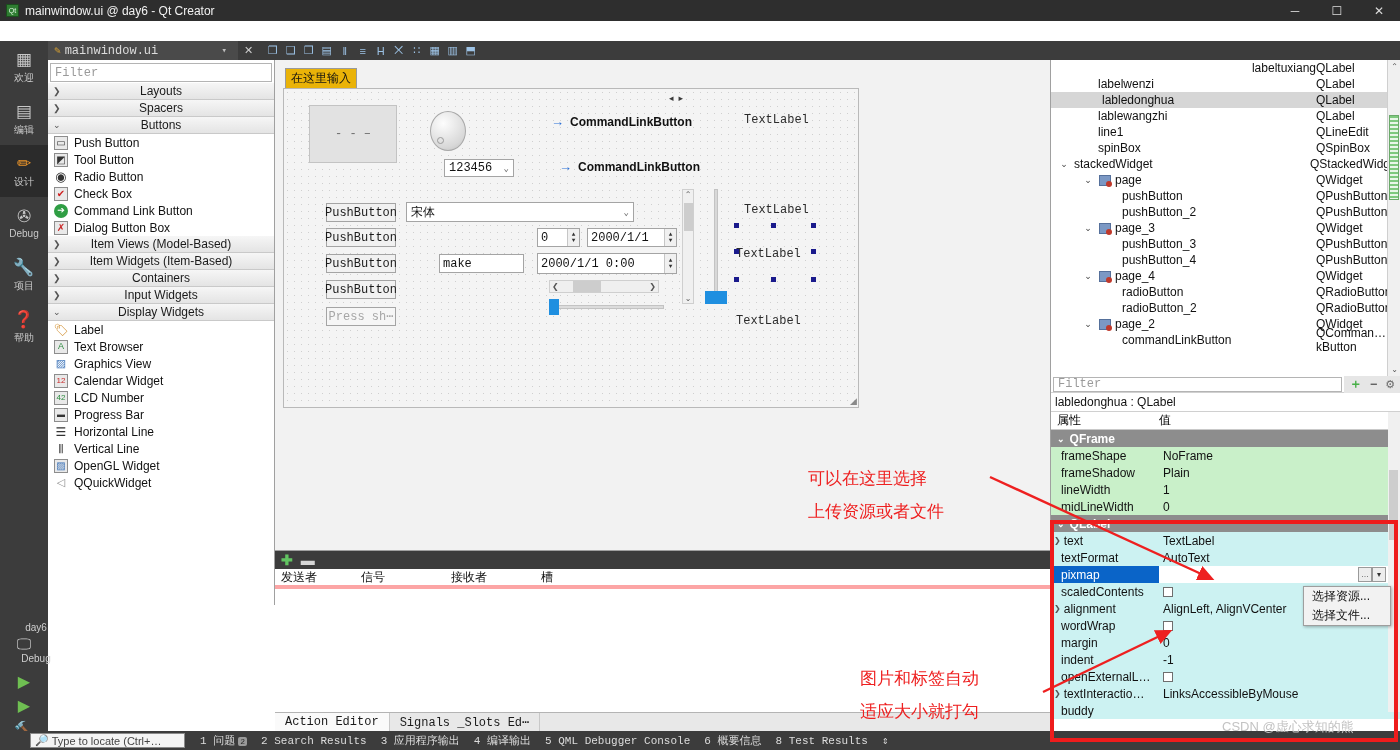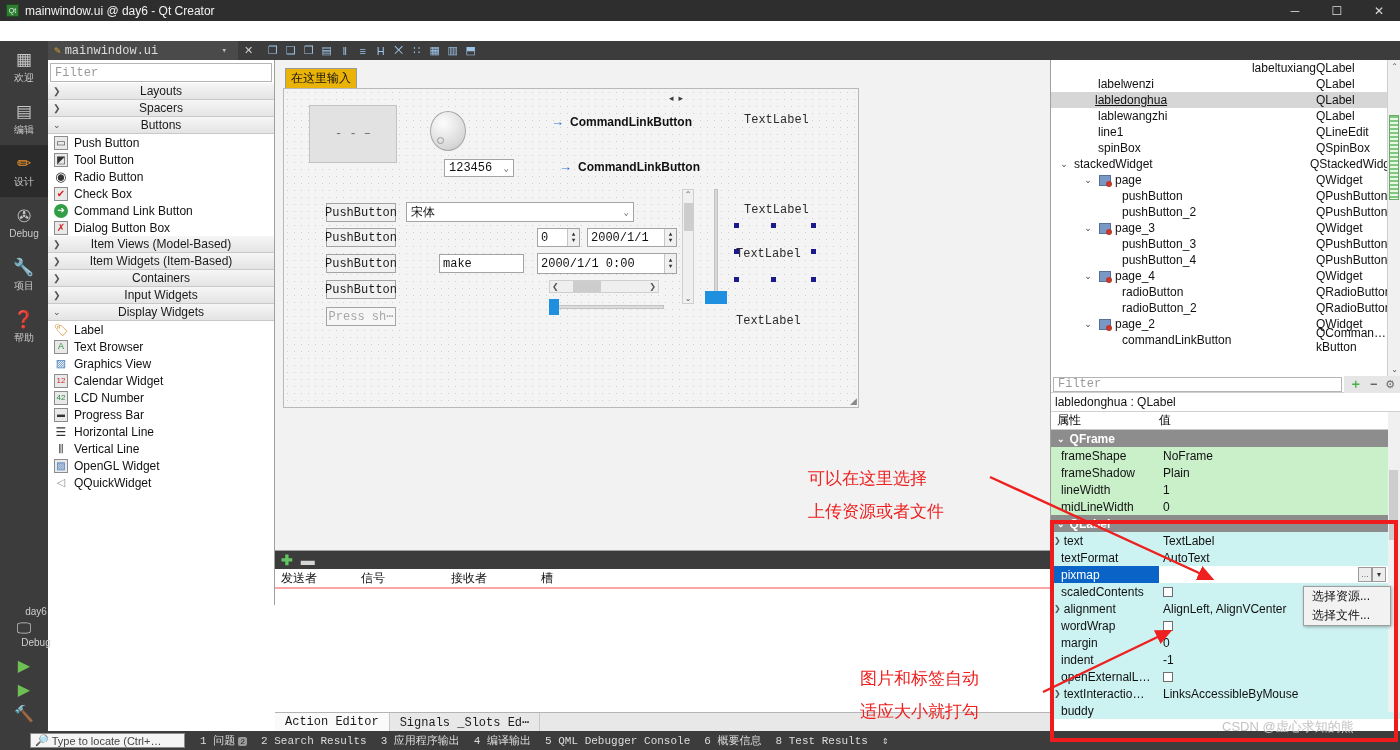--- a/index.html
+++ b/index.html
@@ -38,21 +38,21 @@
     position:absolute; left:0; top:41px; width:48px; height:709px; background:#3c3c3c;
   }
   .railitem{
     width:48px; height:52px; display:flex; flex-direction:column;
     align-items:center; justify-content:center; color:#c8c8c8; font-size:10px;
   }
   .railitem.active{ background:#2b2b2b; }
   .railitem .rglyph{ font-size:17px; line-height:20px; color:#c6c6c6; margin-bottom:1px;}
   .railitem.active .rglyph{ color:#e8932a; }
   .railitem .rlabel{ font-size:10px; }
-  .railbottom{ position:absolute; left:0; bottom:16px; width:72px; padding-bottom:6px;}
+  .railbottom{ position:absolute; left:0; bottom:0; width:72px; padding-bottom:6px;}
   .kitname{ color:#cfcfcf; font-size:10px; text-align:center; margin-bottom:2px;}
   .kiticon{ width:48px; text-align:center; color:#c8c8c8; font-size:15px;}
   .kitlabel{ color:#cfcfcf; font-size:10px; text-align:center; margin-bottom:8px;}
   .runbtn{ width:48px; text-align:center; font-size:16px; margin:5px 0; color:#6fbf52;}
   .runbtn.wrench{ color:#c87b33; }
 
   
   .tabstrip{
     position:absolute; left:48px; top:41px; width:1352px; height:19px;
     background:#3c3c3c; display:flex; align-items:center;
@@ -188,21 +188,21 @@
   .updown{ position:absolute; font-size:9px; color:#3a3a3a; letter-spacing:5px;}
 
   
   .ssdock{
     position:absolute; left:275px; top:550px; width:775px; height:162px; background:#fff;
     border-top:1px solid #a0a0a0;
   }
   .ssbar{ height:18px; background:#3c3c3c; display:flex; align-items:center; gap:8px; padding-left:6px;}
   .ssbar .plus{ color:#62c462; font-size:14px; font-weight:bold;}
   .ssbar .minus{ color:#d6d6d6; font-size:14px; font-weight:bold;}
-  .sshead{ height:20px; display:flex; align-items:flex-end; border-bottom:2px solid #fca5a5; background:#fff;}
+  .sshead{ height:20px; display:flex; align-items:center; border-bottom:4px solid #fca5a5; background:#fff;}
   .sshead div{ font-size:12px; color:#111; padding-left:6px;}
   .bottomtabs{
     position:absolute; left:275px; top:712px; width:1125px; height:19px;
     background:#e8e8e8; border-top:1px solid #b4b4b4; display:flex; align-items:center;
   }
   .btab{
     height:19px; display:flex; align-items:center; padding:0 10px;
     font-family:"Liberation Mono", monospace; font-size:12px; color:#1a1a1a;
     border-right:1px solid #c8c8c8;
   }
@@ -618,21 +618,21 @@
           <div class="cls">QLabel</div>
         </div>
         <div class="oirow">
           <div class="name" style="padding-left: 30px;">
             <span class="tw"></span>
             <span>labelwenzi</span>
           </div>
           <div class="cls">QLabel</div>
         </div>
         <div class="oirow sel">
-          <div class="name" style="padding-left: 27px; text-decoration: underline;">
+          <div class="name" style="padding-left: 34px;">
             <span class="tw"></span>
             <span>labledonghua</span>
           </div>
           <div class="cls">QLabel</div>
         </div>
         <div class="oirow">
           <div class="name" style="padding-left: 30px;">
             <span class="tw"></span>
             <span>lablewangzhi</span>
           </div>

